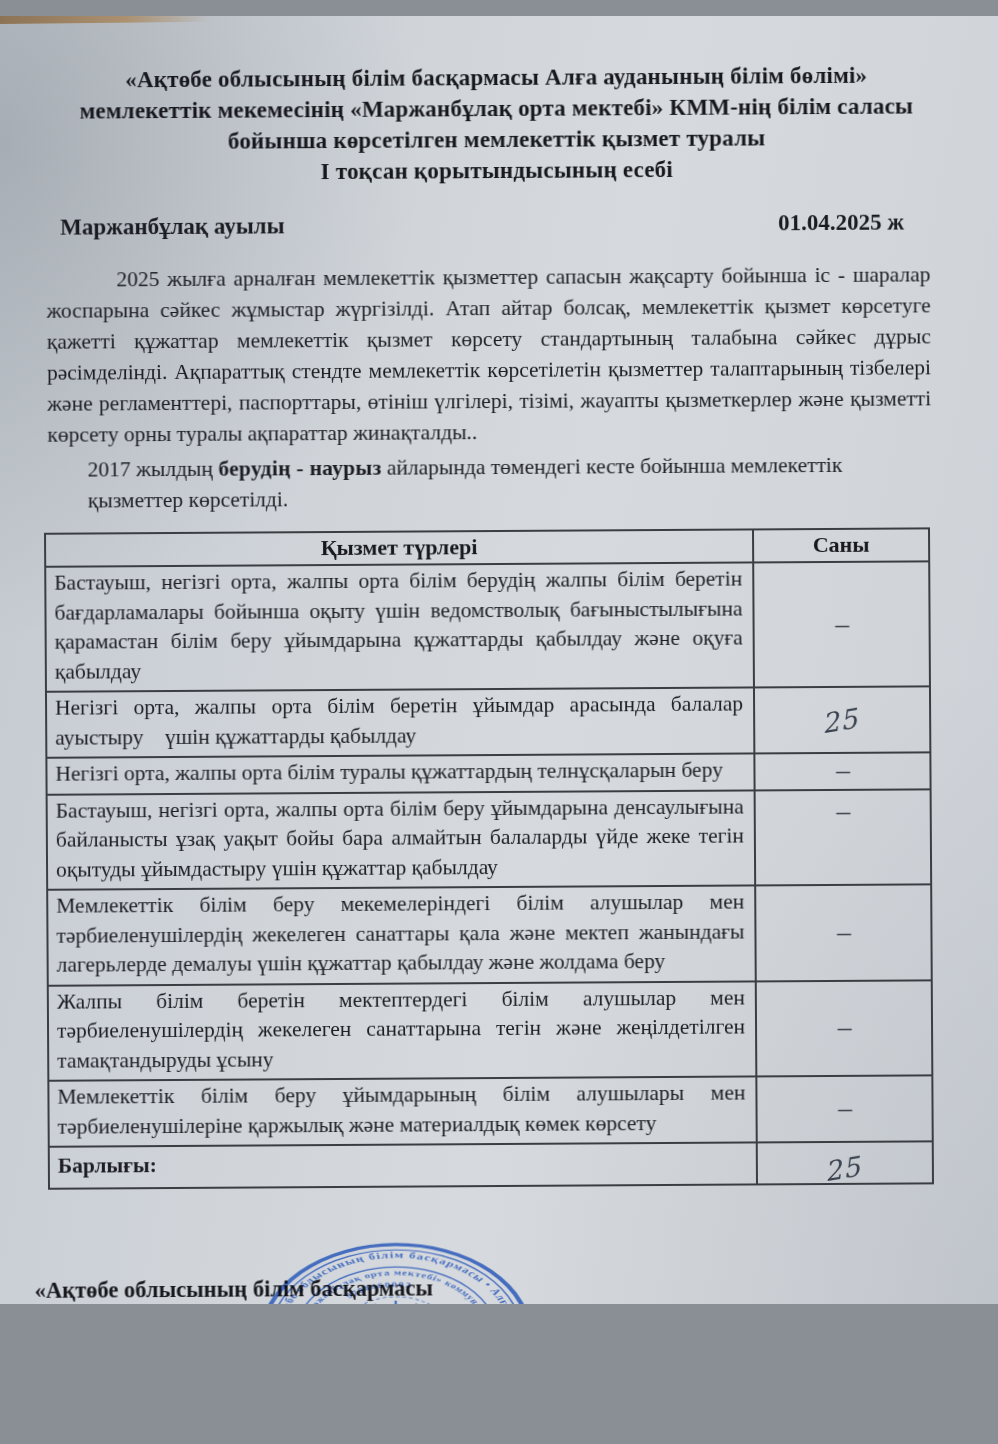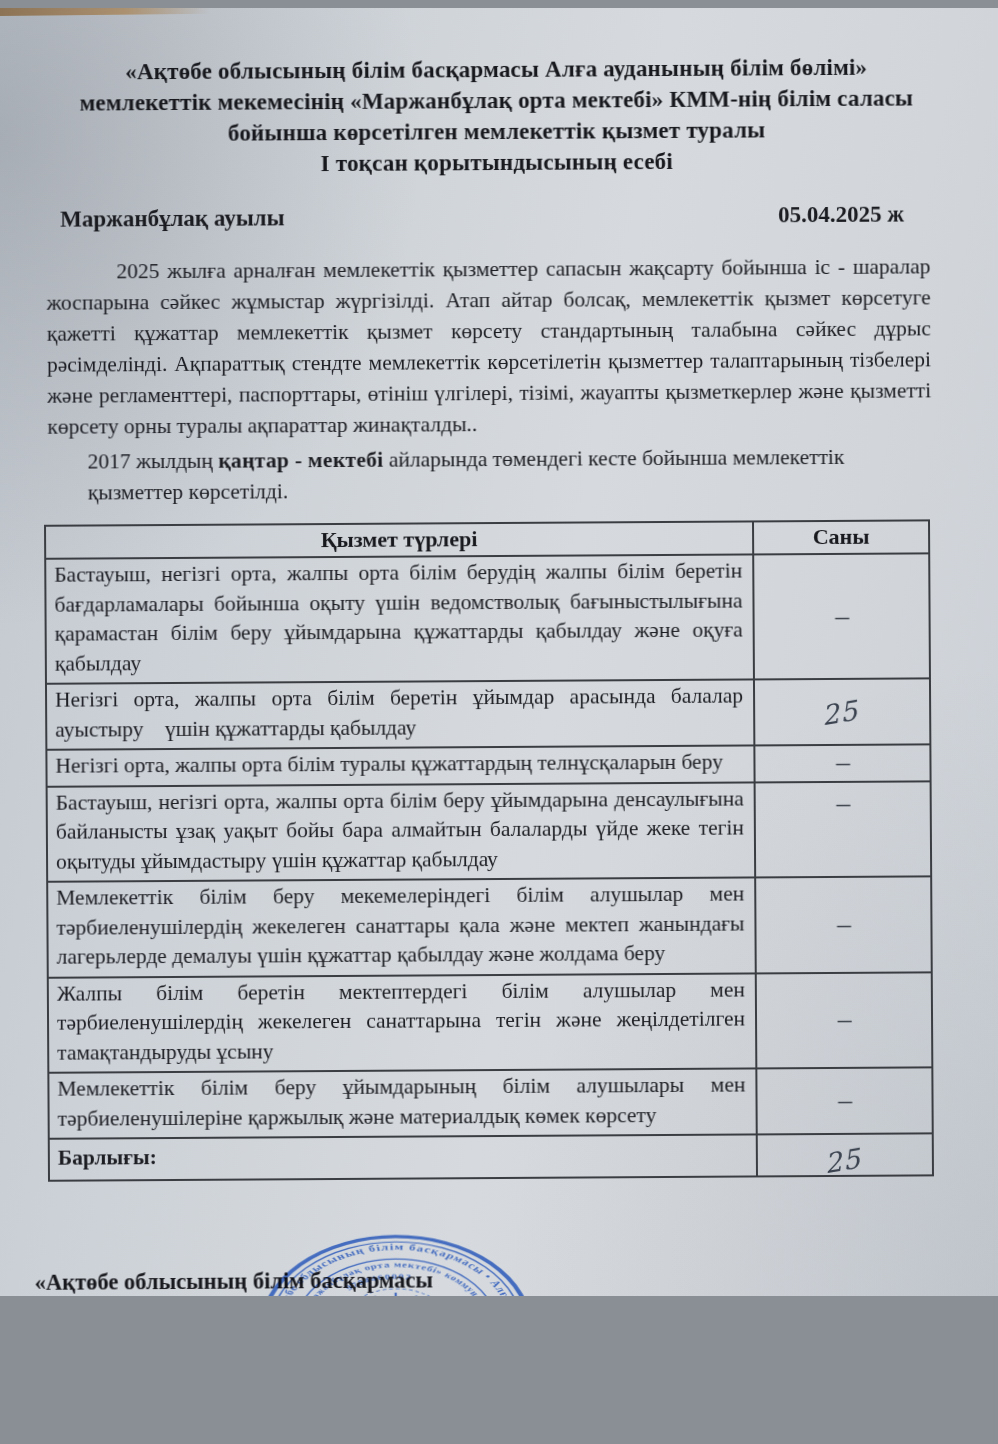--- a/index.html
+++ b/index.html
@@ -1,19 +1,19 @@
 <!DOCTYPE html>
 <html lang="kk"><head>
 <meta charset="utf-8">
 <style>
   html,body{margin:0;padding:0;background:#8a8f96;}
   .page{
     position:relative;
     width:998px;height:1288px;
-    margin:8px auto;
+    margin:16px auto;
     overflow:hidden;
     background:
       radial-gradient(ellipse at 0% 10%, rgba(70,75,85,.22), rgba(0,0,0,0) 30%),
       radial-gradient(ellipse at 100% 100%, rgba(90,95,105,.10), rgba(0,0,0,0) 35%),
       linear-gradient(100deg,#c2c8cf 0%, #ccd1d7 22%, #d6dade 55%, #d2d6db 78%, #cbd0d6 100%);
     font-family:"Liberation Serif", serif;
     color:#1a1b20;
   }
   .top-strip{
     position:absolute;top:0;left:0;width:210px;height:8px;
@@ -62,27 +62,27 @@
 
     <div class="title">
       <div>«Ақтөбе облысының білім басқармасы Алға ауданының білім бөлімі»</div>
       <div>мемлекеттік  мекемесінің «Маржанбұлақ орта мектебі» КММ-нің білім саласы</div>
       <div>бойынша көрсетілген мемлекеттік қызмет туралы</div>
       <div>І тоқсан қорытындысының есебі</div>
     </div>
 
     <div class="meta-row">
       <span>Маржанбұлақ ауылы</span>
-      <span>05.04.2025 ж</span>
+      <span>01.04.2025 ж</span>
     </div>
 
     <div class="para1">2025 жылға арналған мемлекеттік қызметтер сапасын жақсарту бойынша іс - шаралар жоспарына сәйкес жұмыстар жүргізілді. Атап айтар болсақ, мемлекеттік қызмет көрсетуге қажетті құжаттар мемлекеттік қызмет көрсету стандартының талабына сәйкес дұрыс рәсімделінді. Ақпараттық стендте мемлекеттік көрсетілетін қызметтер талаптарының тізбелері және регламенттері, паспорттары, өтініш үлгілері, тізімі, жауапты қызметкерлер және қызметті көрсету орны туралы ақпараттар жинақталды..</div>
 
     <div class="para2">
-      <span>2017  жылдың </span><b>қаңтар - мектебі</b><span> айларында төмендегі кесте бойынша мемлекеттік қызметтер көрсетілді.</span>
+      <span>2017  жылдың </span><b>берудің - наурыз</b><span> айларында төмендегі кесте бойынша мемлекеттік қызметтер көрсетілді.</span>
     </div>
 
     <table class="svc-table">
       <thead>
         <tr>
           <th class="col-service">Қызмет түрлері</th>
           <th class="col-count">Саны</th>
         </tr>
       </thead>
       <tbody>

